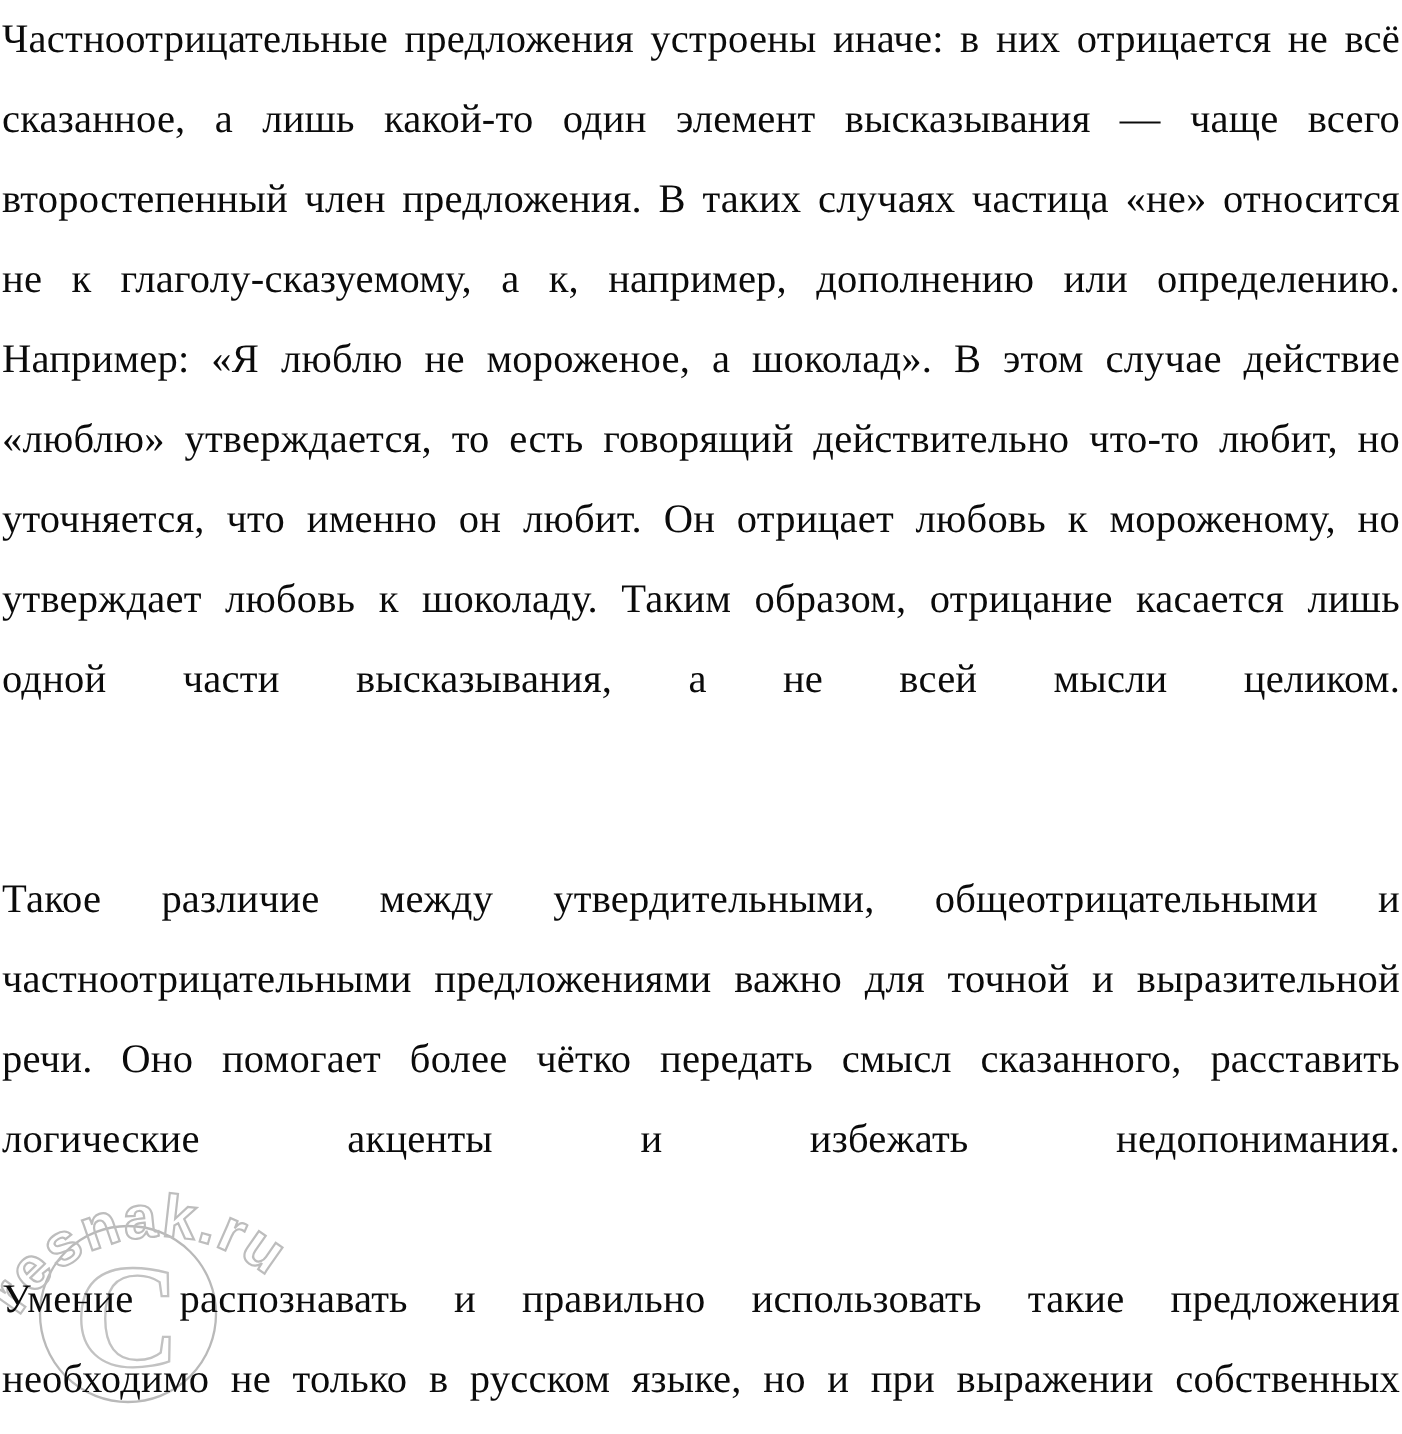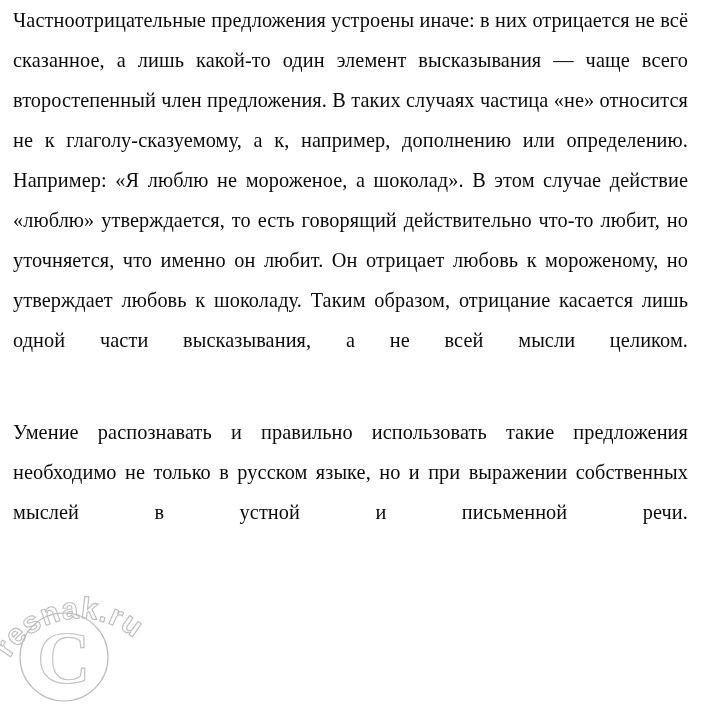--- a/index.html
+++ b/index.html
@@ -26,21 +26,21 @@
 
   #text-column {
     position: absolute;
     left: 1px;
     top: 0px;
     width: 699px;
     z-index: 3;
   }
 
   .para {
-    margin: 12px;
+    margin: 0;
     padding: 0;
     text-align: justify;
     text-justify: inter-word;
     font-size: 20.3px;
     line-height: 40px;
     color: #0b0b0b;
     letter-spacing: 0.1px;
     word-spacing: 0px;
     -webkit-font-smoothing: none;
   }
@@ -113,17 +113,18 @@
 
       <text class="wm-arc-text">
         <textPath href="#wm-arc-path" startOffset="2%">resnak.ru</textPath>
       </text>
     </svg>
   </div>
 
   <div id="text-column">
     <p class="para" id="para-1">Частноотрицательные предложения устроены иначе: в них отрицается не всё сказанное, а лишь какой-то один элемент высказывания — чаще всего второстепенный член предложения. В таких случаях частица «не» относится не к глаголу-сказуемому, а к, например, дополнению или определению. Например: «Я люблю не мороженое, а шоколад». В этом случае действие «люблю» утверждается, то есть говорящий действительно что-то любит, но уточняется, что именно он любит. Он отрицает любовь к мороженому, но утверждает любовь к шоколаду. Таким образом, отрицание касается лишь одной части высказывания, а не всей мысли целиком.</p>
 
+    <p class="para" id="para-2">Такое различие между утвердительными, общеотрицательными и частноотрицательными предложениями важно для точной и выразительной речи. Оно помогает более чётко передать смысл сказанного, расставить логические акценты и избежать недопонимания.</p>
 
     <p class="para" id="para-3">Умение распознавать и правильно использовать такие предложения необходимо не только в русском языке, но и при выражении собственных мыслей в устной и письменной речи.</p>
   </div>
 
 </div>
 
 </body></html>

